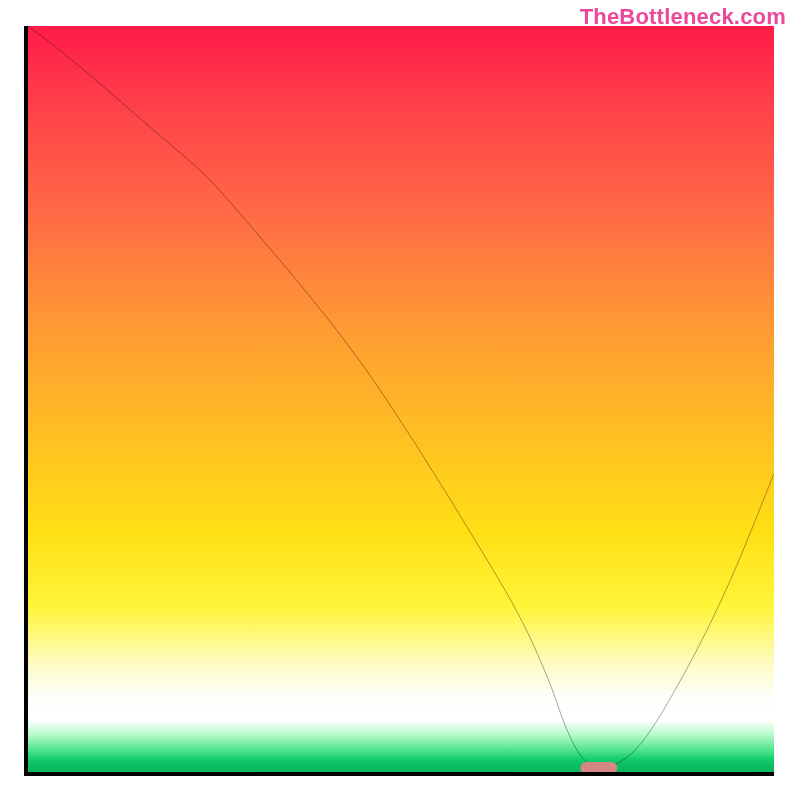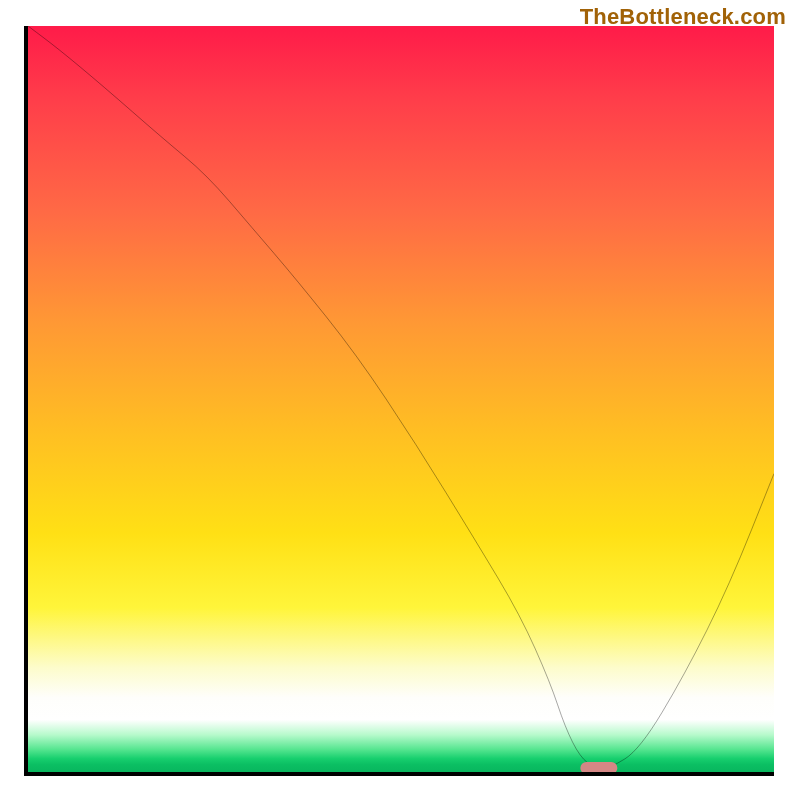--- a/index.html
+++ b/index.html
@@ -13,21 +13,21 @@
   }
   .wrap {
     position: relative;
     width: 800px;
     height: 800px;
   }
   .watermark {
     position: absolute;
     top: 4px;
     right: 14px;
-    color: #a16207;
+    color: #ec4899;
     font-size: 22px;
     font-weight: 600;
     letter-spacing: 0.2px;
     z-index: 10;
   }
   .plot-box {
     position: absolute;
     left: 24px;
     top: 26px;
     width: 750px;

